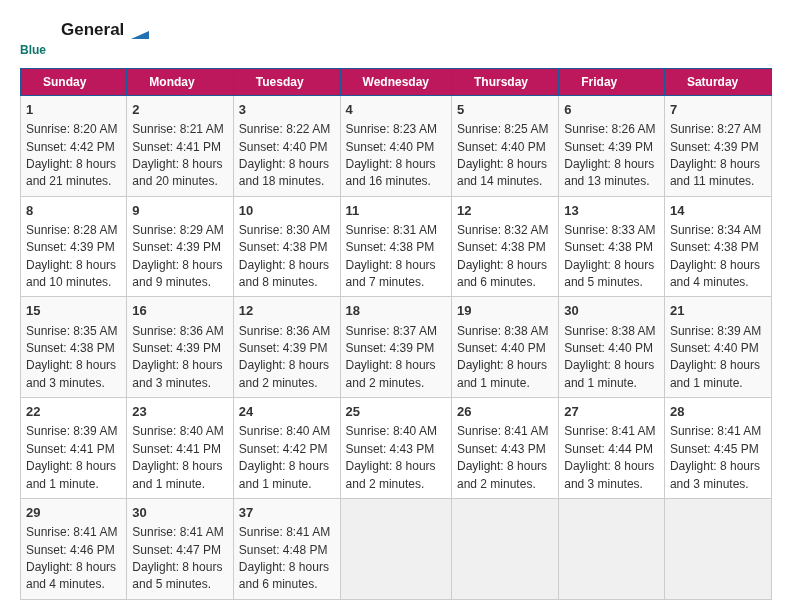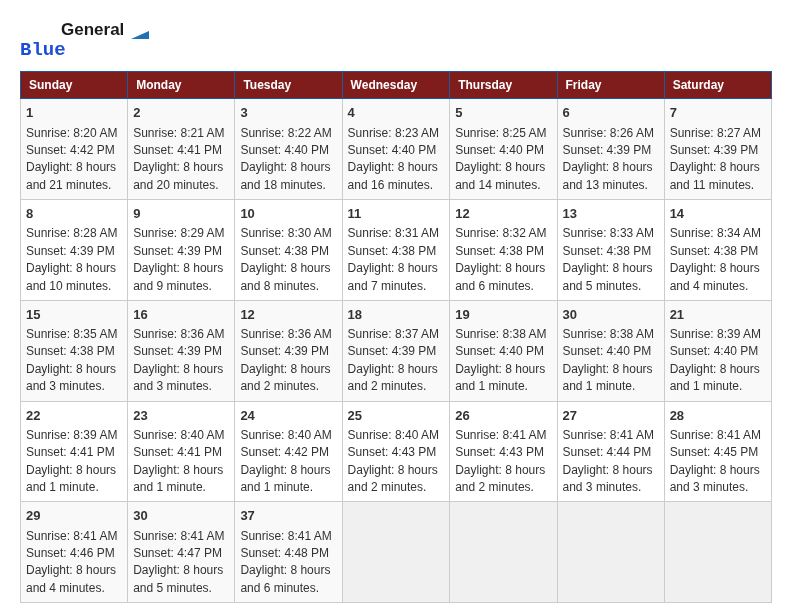--- a/index.html
+++ b/index.html
@@ -32,23 +32,23 @@
     .location {
       font-size: 14px;
       color: #555;
     }
     .calendar-table {
       width: 100%;
       border-collapse: collapse;
       font-size: 10.5px;
     }
     .calendar-table thead th {
-      background-color: #7f1d1d;
+      background-color: #be185d;
       color: #fff;
-      padding: 6px 8px;
+      padding: 6px 22px;
       text-align: left;
       font-size: 12px;
       font-weight: bold;
       border: 1px solid #1a5a9a;
     }
     .calendar-table tbody td {
       vertical-align: top;
       padding: 5px 5px;
       border: 1px solid #ccc;
       height: 90px;
@@ -79,21 +79,21 @@
 <body>
 
 <div class="header">
   <div class="logo">
   <div style="text-align:left; line-height:1.15;">
     <span style="font-size:17px;font-weight:bold;color:#1a1a1a;margin-left:41px;">General</span>
     <svg width="18" height="16" viewBox="0 0 18 16" style="vertical-align:middle;margin-left:2px;">
       <polygon points="0,16 18,8 18,16" fill="#2271b3"></polygon>
     </svg>
     <br>
-    <span style="font-size:19px;font-weight:bold;color:#1d4ed8;font-family:Liberation Mono, monospace;">Blue</span>
+    <span style="font-size:12px;font-weight:bold;color:#0f766e;">Blue</span>
   </div>
 </div>
   <div class="title-block">
     <div class="month-title"></div>
     <div class="location"></div>
   </div>
 </div>
 
 <table class="calendar-table">
   <thead>

